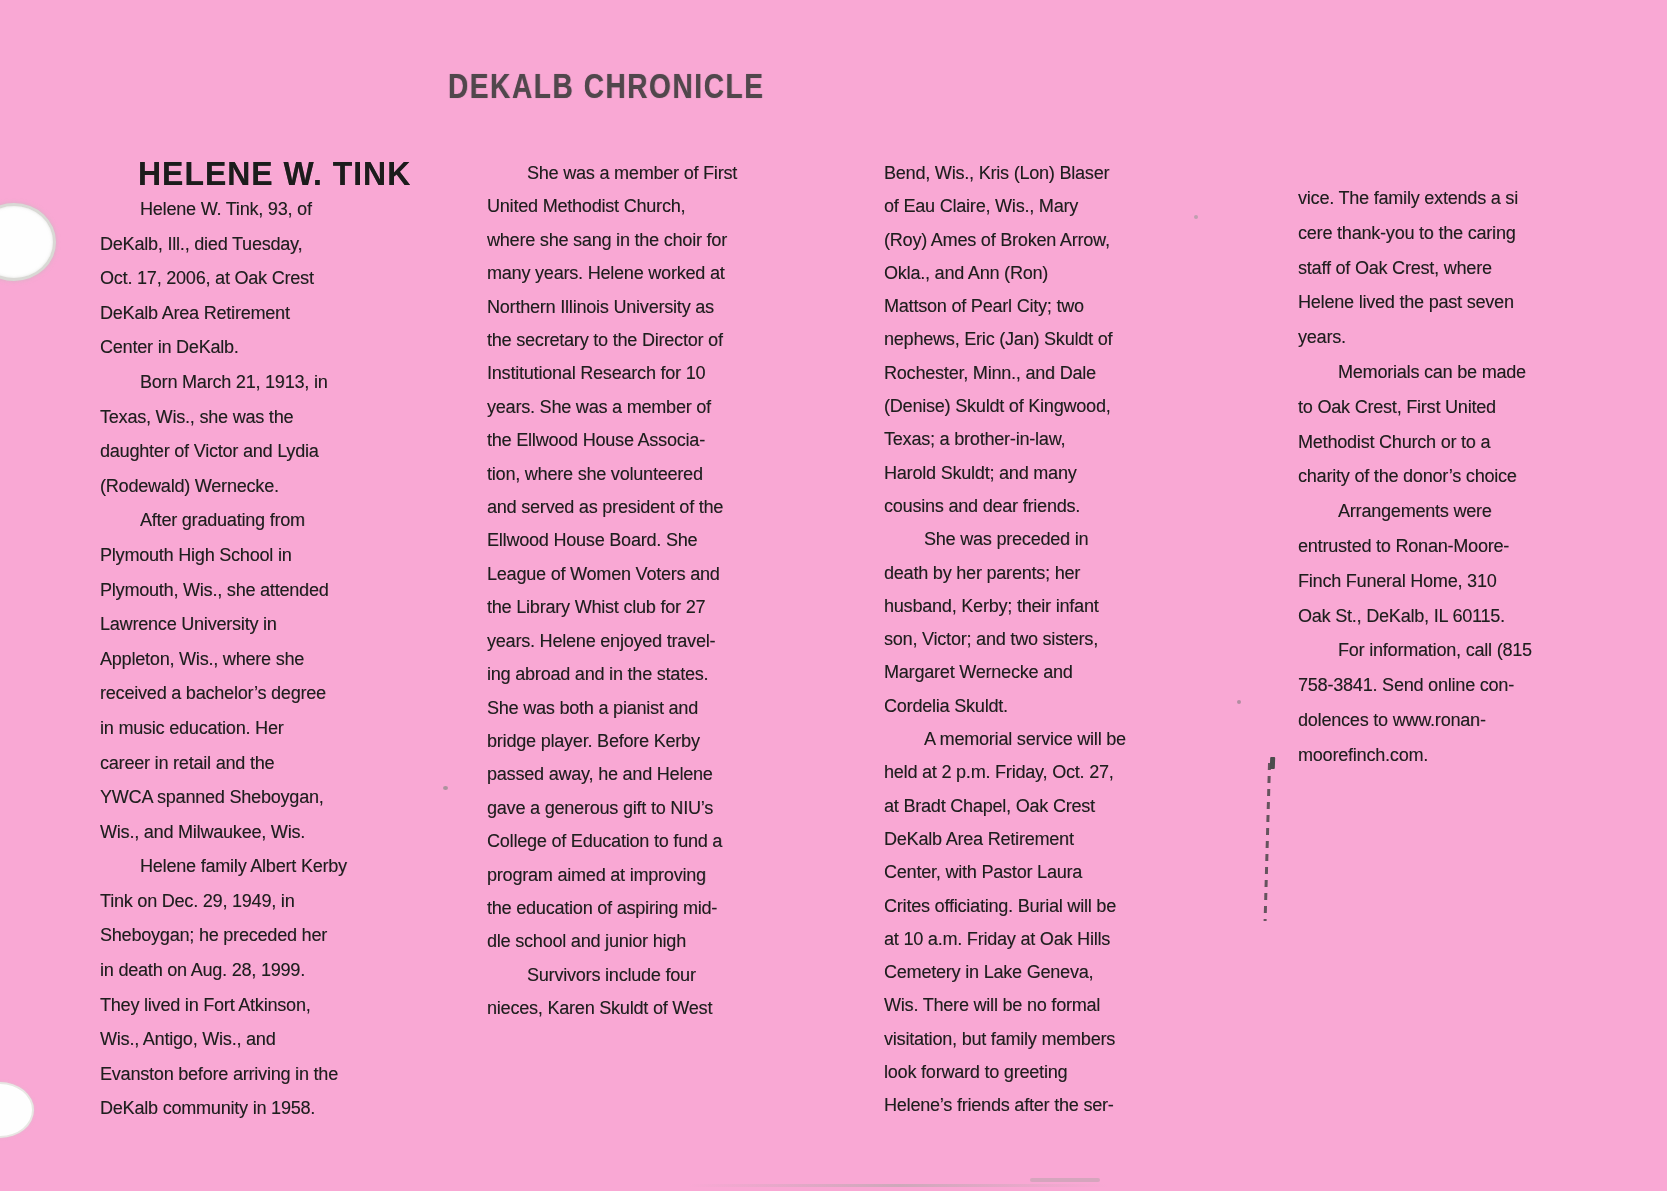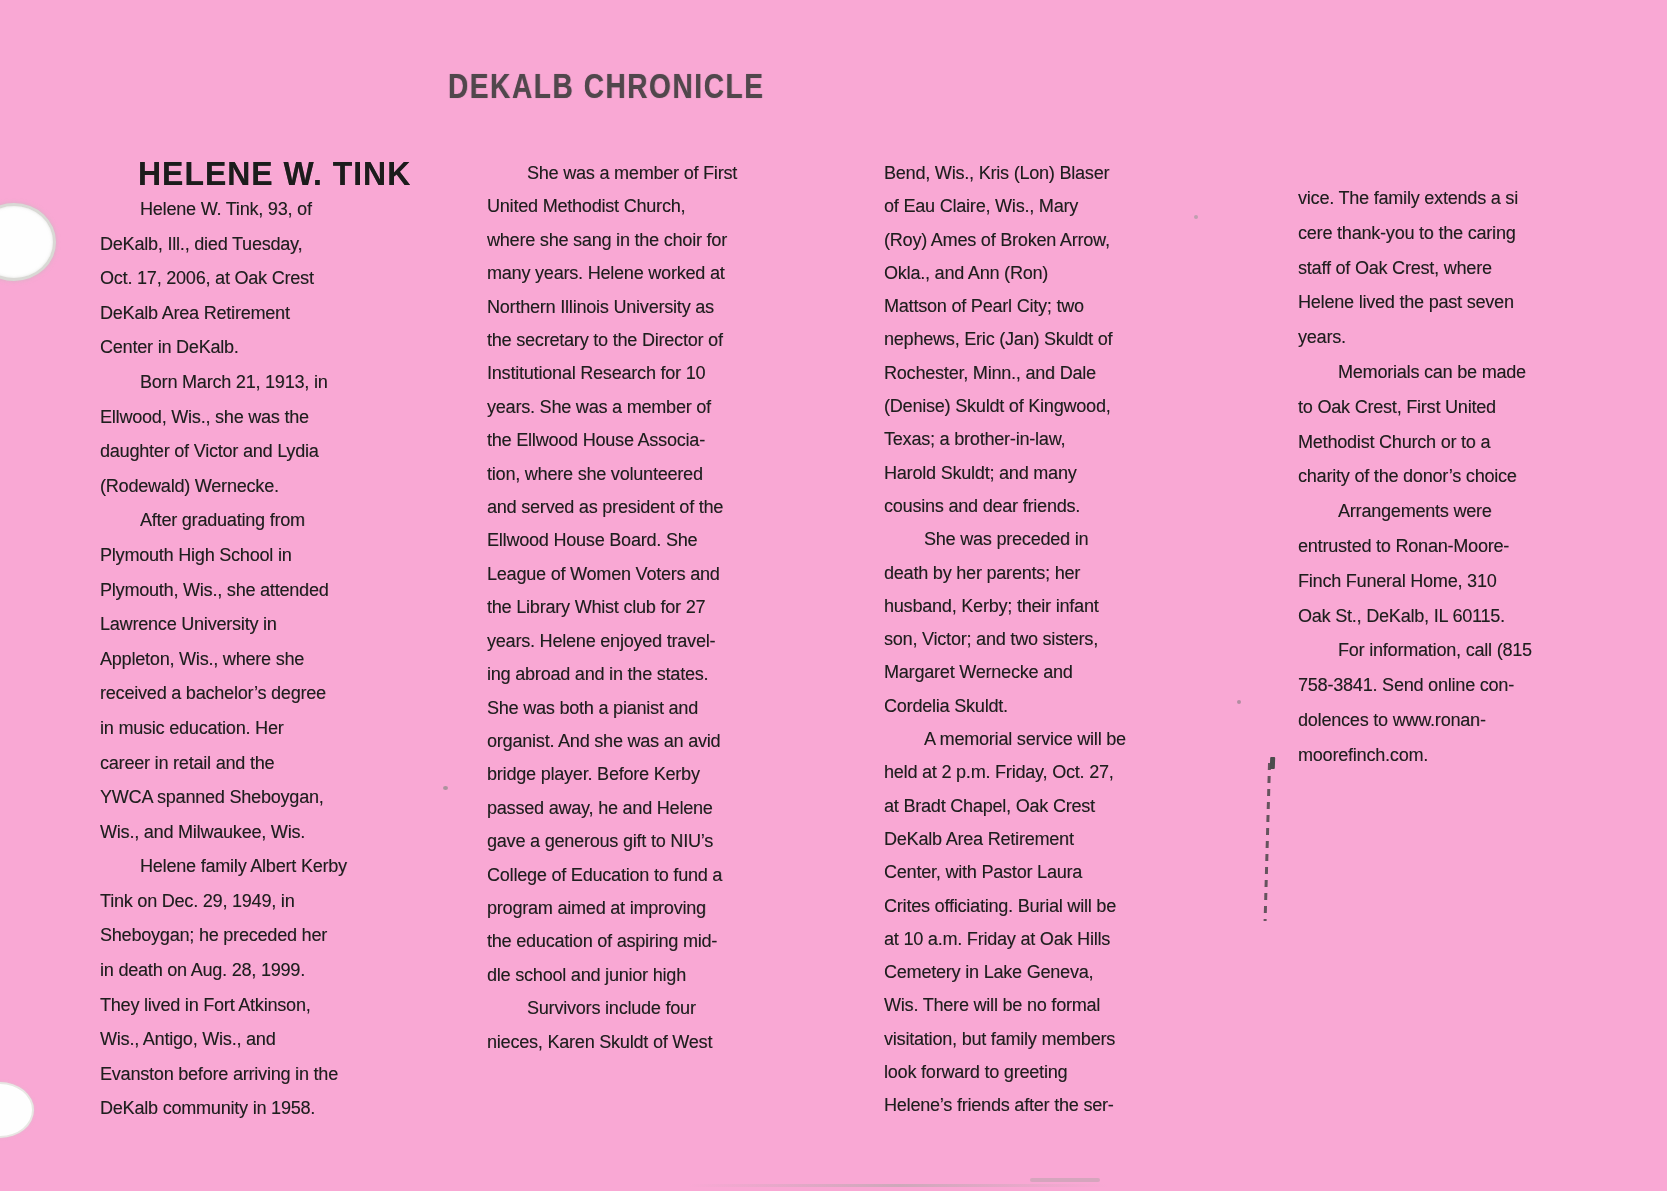--- a/index.html
+++ b/index.html
@@ -95,21 +95,21 @@
 
   <h1 class="headline">HELENE W. TINK</h1>
 
   <div class="column col1">
       <div class="line ind">Helene W. Tink, 93, of</div>
       <div class="line">DeKalb, Ill., died Tuesday,</div>
       <div class="line">Oct. 17, 2006, at Oak Crest</div>
       <div class="line">DeKalb Area Retirement</div>
       <div class="line">Center in DeKalb.</div>
       <div class="line ind">Born March 21, 1913, in</div>
-      <div class="line">Ellwood, Wis., she was the</div>
+      <div class="line">Texas, Wis., she was the</div>
       <div class="line">daughter of Victor and Lydia</div>
       <div class="line">(Rodewald) Wernecke.</div>
       <div class="line ind">After graduating from</div>
       <div class="line">Plymouth High School in</div>
       <div class="line">Plymouth, Wis., she attended</div>
       <div class="line">Lawrence University in</div>
       <div class="line">Appleton, Wis., where she</div>
       <div class="line">received a bachelor’s degree</div>
       <div class="line">in music education. Her</div>
       <div class="line">career in retail and the</div>
@@ -135,21 +135,20 @@
       <div class="line">years. She was a member of</div>
       <div class="line">the Ellwood House Associa-</div>
       <div class="line">tion, where she volunteered</div>
       <div class="line">and served as president of the</div>
       <div class="line">Ellwood House Board. She</div>
       <div class="line">League of Women Voters and</div>
       <div class="line">the Library Whist club for 27</div>
       <div class="line">years. Helene enjoyed travel-</div>
       <div class="line">ing abroad and in the states.</div>
       <div class="line">She was both a pianist and</div>
-      <div class="line">organist. And she was an avid</div>
       <div class="line">bridge player. Before Kerby</div>
       <div class="line">passed away, he and Helene</div>
       <div class="line">gave a generous gift to NIU’s</div>
       <div class="line">College of Education to fund a</div>
       <div class="line">program aimed at improving</div>
       <div class="line">the education of aspiring mid-</div>
       <div class="line">dle school and junior high</div>
       <div class="line ind">Survivors include four</div>
       <div class="line">nieces, Karen Skuldt of West</div>
     </div>

